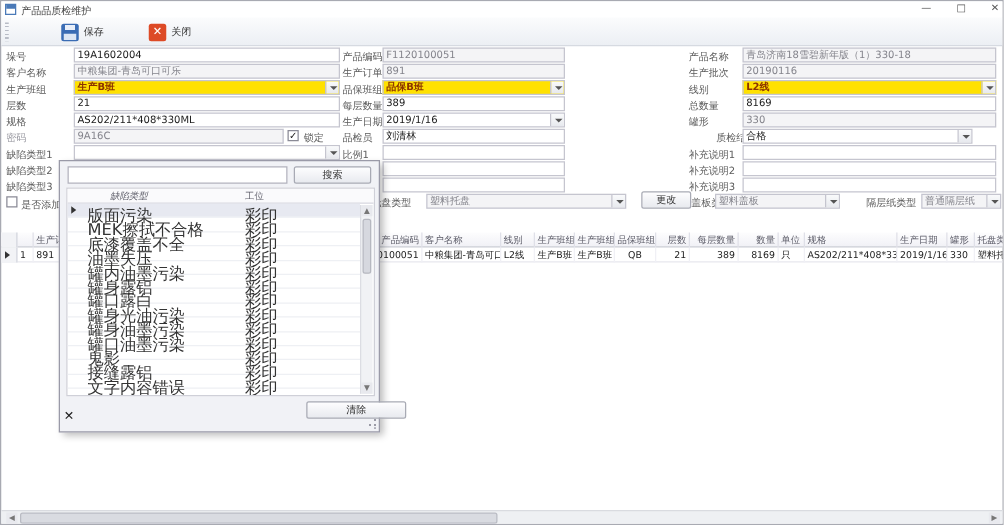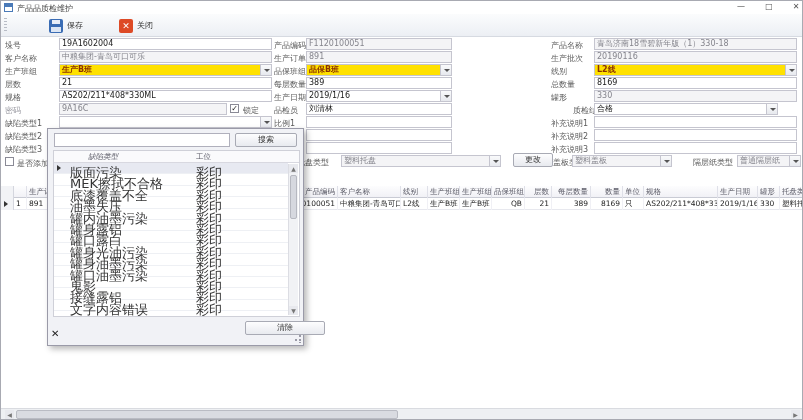--- a/index.html
+++ b/index.html
@@ -190,21 +190,21 @@
     </div>
   <div class="grow" id="grow">
       <div class="indic r"></div>
       <div class="cell" style="left: 13px; width: 13px; text-align: left;">1</div>
       <div class="cell" style="left: 26px; width: 36px; text-align: left;">891</div>
       <div class="cell" style="left: 277px; width: 60px; text-align: right;">F1120100051</div>
       <div class="cell" style="left: 337px; width: 63px; text-align: left;">中粮集团-青岛可口可乐</div>
       <div class="cell" style="left: 400px; width: 27px; text-align: left;">L2线</div>
       <div class="cell" style="left: 427px; width: 32px; text-align: left;">生产B班</div>
       <div class="cell" style="left: 459px; width: 32px; text-align: left;">生产B班</div>
-      <div class="cell" style="left: 491px; width: 33px; text-align: right;">QB</div>
+      <div class="cell" style="left: 491px; width: 33px; text-align: center;">QB</div>
       <div class="cell" style="left: 524px; width: 27px; text-align: right;">21</div>
       <div class="cell" style="left: 551px; width: 39px; text-align: right;">389</div>
       <div class="cell" style="left: 590px; width: 32px; text-align: right;">8169</div>
       <div class="cell" style="left: 622px; width: 21px; text-align: left;">只</div>
       <div class="cell" style="left: 643px; width: 74px; text-align: left;">AS202/211*408*330ML</div>
       <div class="cell" style="left: 717px; width: 40px; text-align: left;">2019/1/16</div>
       <div class="cell" style="left: 757px; width: 22px; text-align: left;">330</div>
       <div class="cell" style="left: 779px; width: 55px; text-align: left;">塑料托盘</div>
     </div>
 

